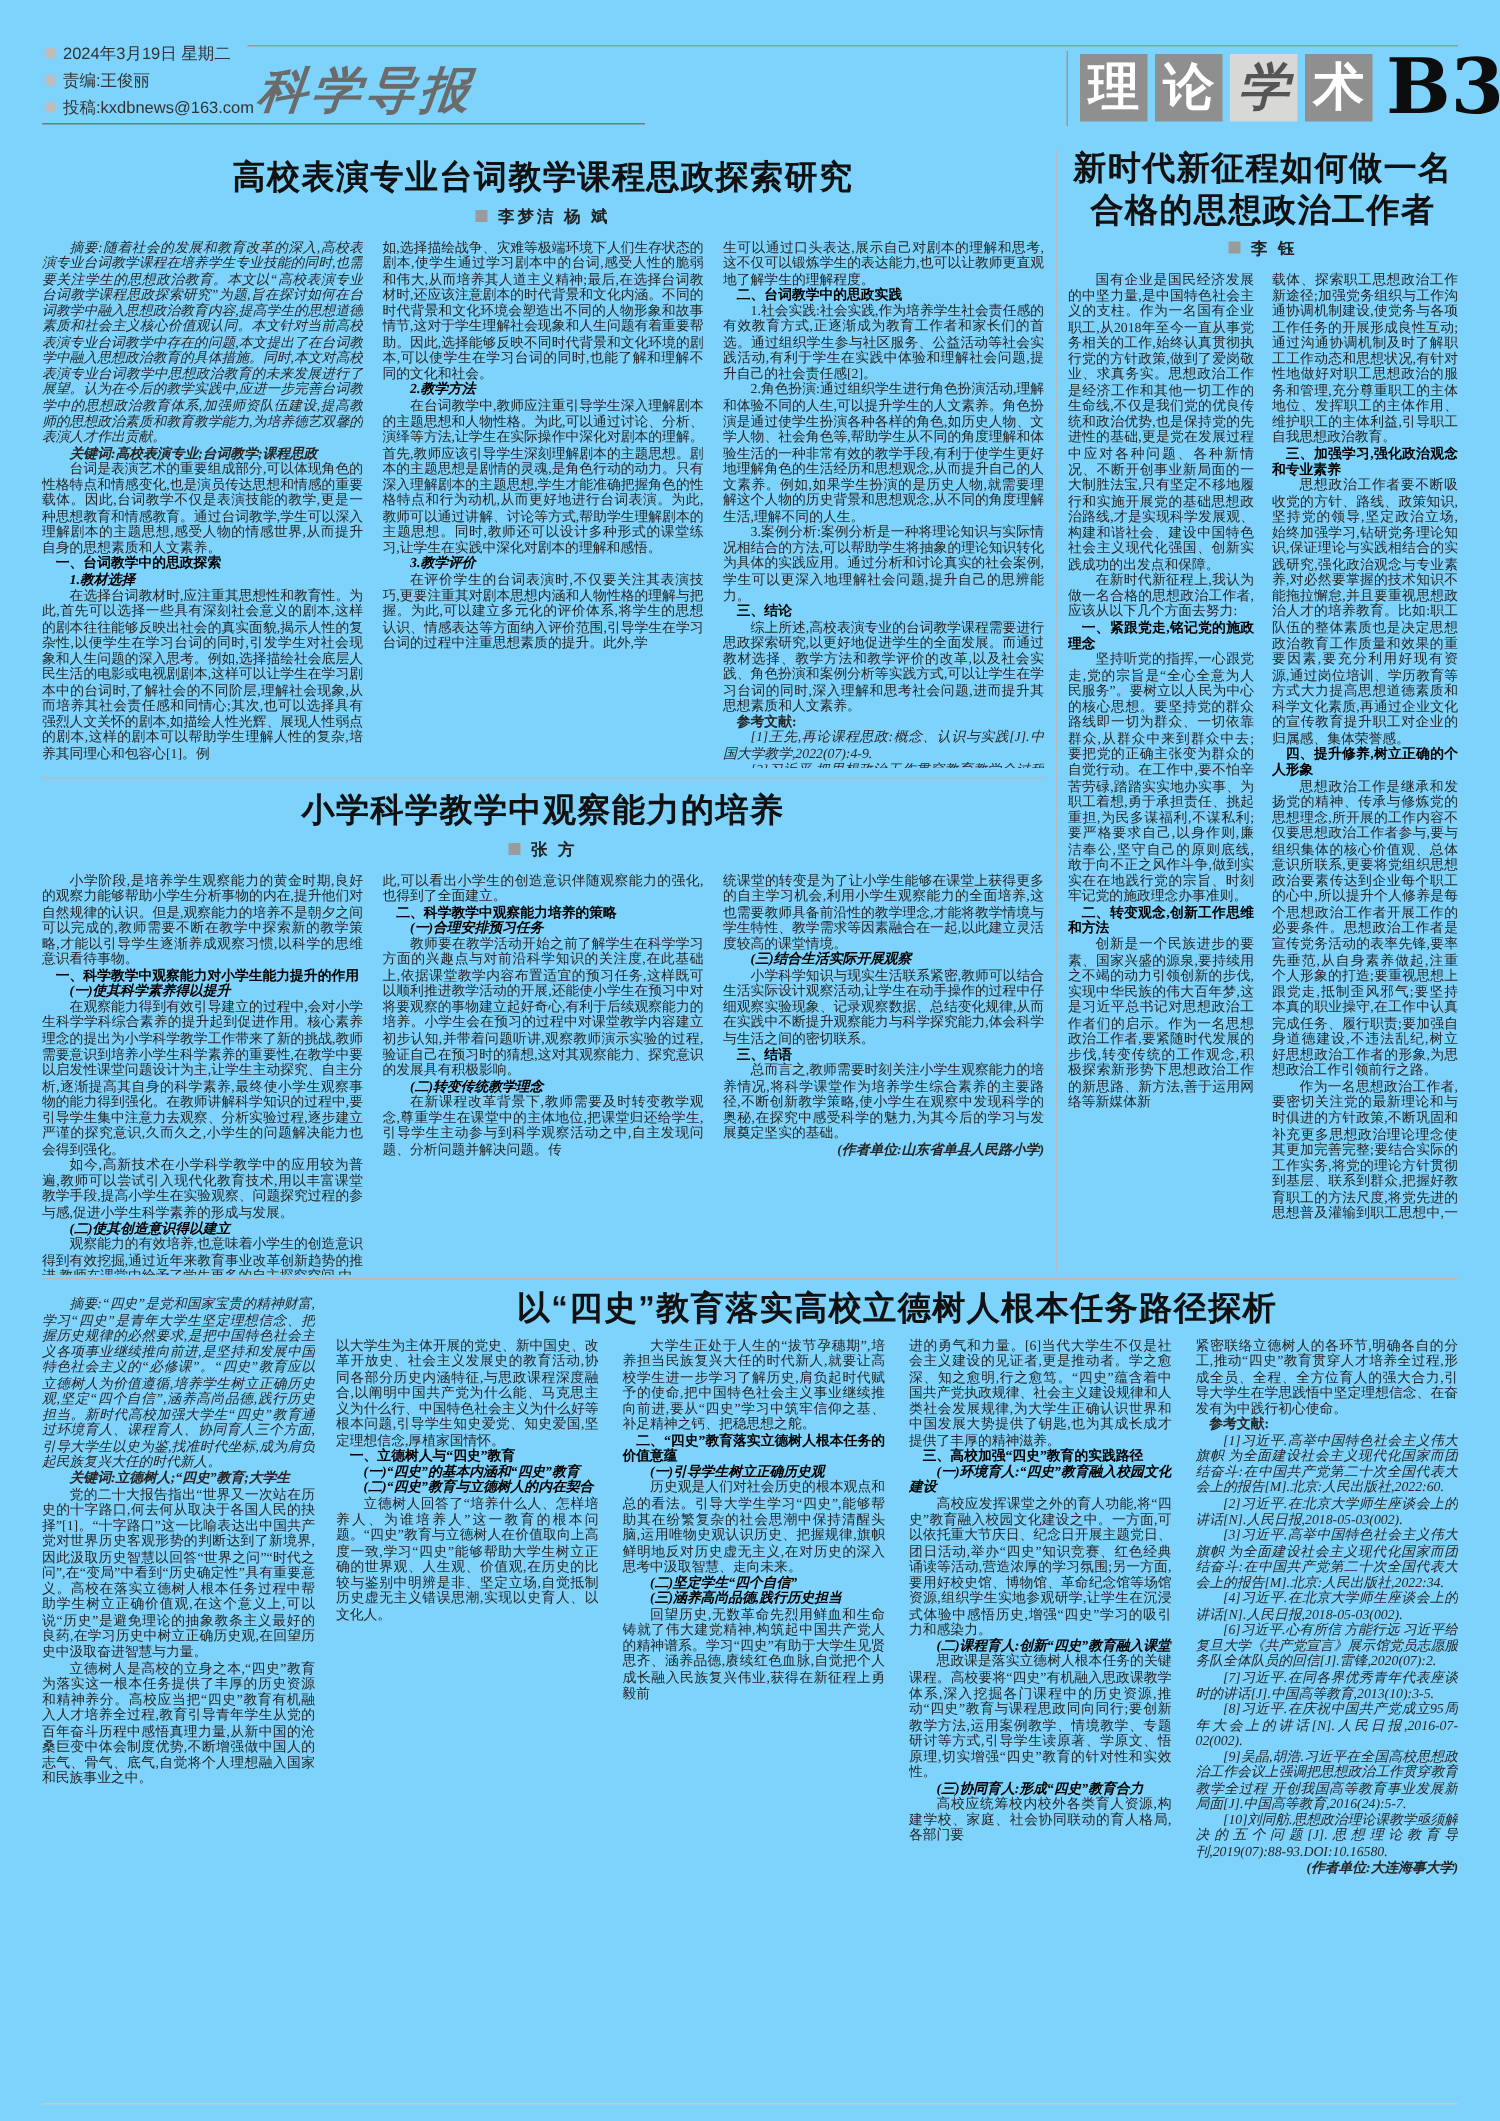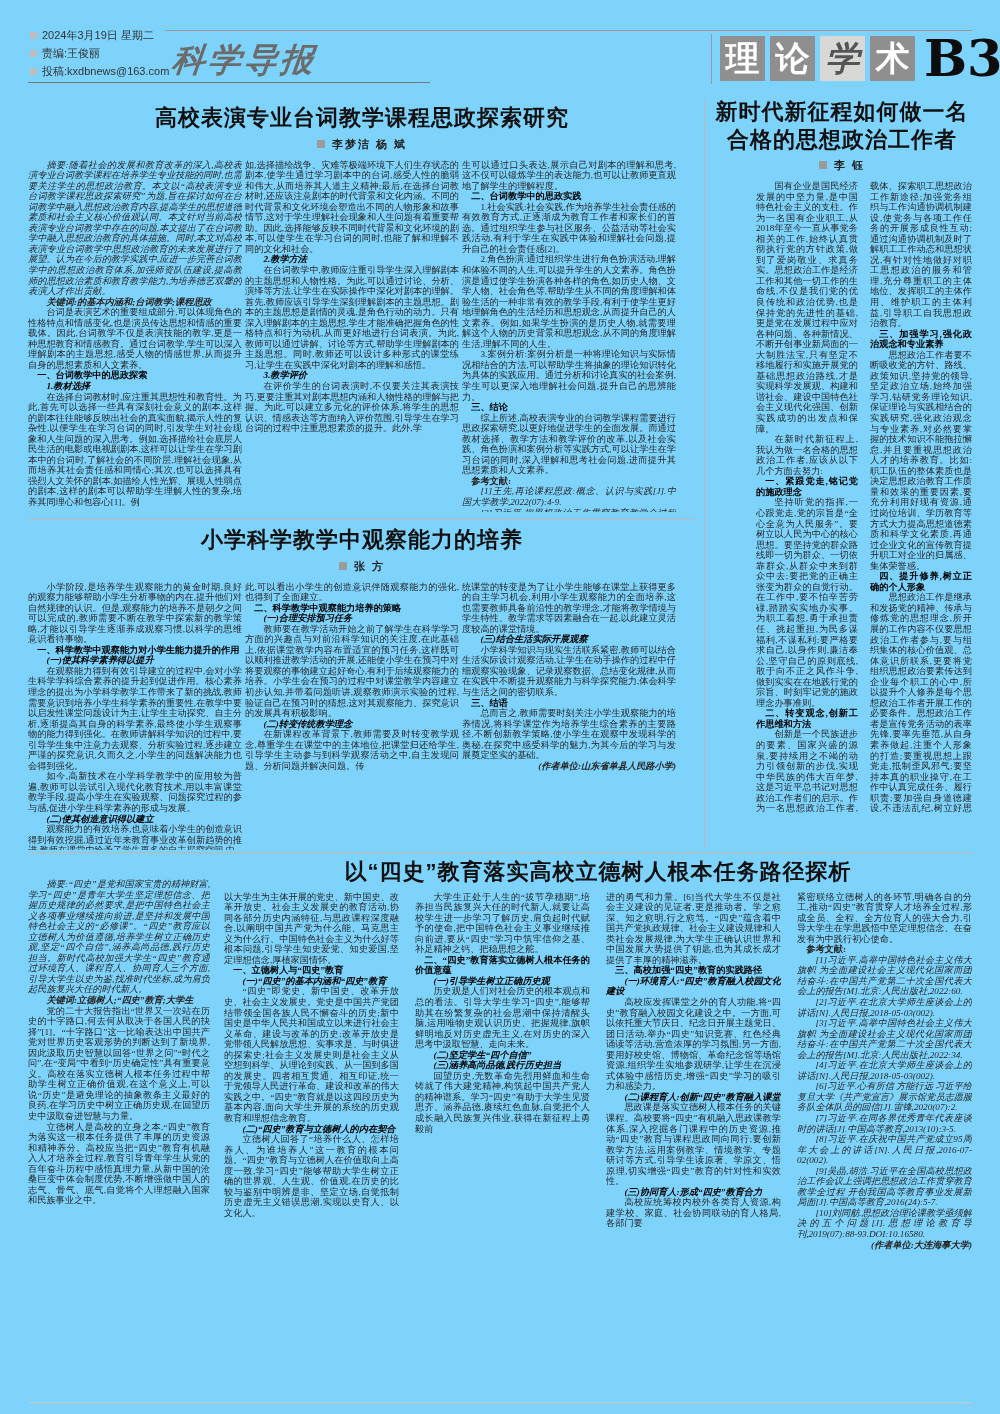--- a/index.html
+++ b/index.html
@@ -31,27 +31,27 @@
   .a1{left:28px;top:104px;width:668px;}
   .a2{left:712px;top:98px;width:260px;}
   .a3{left:28px;top:526px;width:668px;}
   .a4{left:28px;top:858px;width:944px;height:540px;}
   .title{font-size:22px;font-weight:bold;text-align:center;letter-spacing:1px;
          font-family:"Liberation Sans",sans-serif;color:#111;line-height:1.25;}
   .a4 .title{font-size:22px;}
   .byline{text-align:center;font-size:11px;font-weight:bold;margin-top:5px;color:#222;
           font-family:"Liberation Sans",sans-serif;letter-spacing:2px;}
   .byline .sq{display:inline-block;width:8px;height:8px;background:#9b9b9b;margin-right:7px;}
-  .cols{display:flex;gap:3px;margin-top:8px;}
+  .cols{display:flex;gap:13px;margin-top:8px;}
   .col{text-align:justify;overflow:hidden;font-size:9.2px;line-height:10.55px;color:#262626;}
   .a1 .col{width:214px;height:352px;}
-  .a2 .cols{gap:12px;margin-left:44px;}
+  .a2 .cols{gap:12px;}
   .a2 .col{width:124px;height:632px;}
   .a3 .col{width:214px;height:268px;}
-  .a4-left{position:absolute;left:0;top:21px;width:182px;height:530px;}
+  .a4-left{position:absolute;left:0;top:6px;width:182px;height:530px;}
   .a4-right{position:absolute;left:196px;top:0;width:748px;}
   .a4 .cols{gap:16px;margin-top:6px;}
   .a4 .col{width:178px;height:474px;}
   .a4-left .col{width:182px;height:530px;}
   .col p{margin:0;padding:0;}
   .para{text-indent:2em;}
   .para.cont{text-indent:0;}
   .bh1{font-weight:bold;text-indent:1em;color:#000;margin:1px 0;}
   .bh2{font-weight:bold;font-style:italic;text-indent:2em;color:#000;}
   .abs{font-style:italic;text-indent:2em;}
@@ -97,21 +97,21 @@
   <div class="hrule-bottom"></div>
 
   <section class="art a1">
     <div class="title">高校表演专业台词教学课程思政探索研究</div>
     <div class="byline">
       <span class="sq"></span><span>李梦洁 杨 斌</span>
     </div>
     <div class="cols">
       <div class="col">
           <p class="abs">摘要:随着社会的发展和教育改革的深入,高校表演专业台词教学课程在培养学生专业技能的同时,也需要关注学生的思想政治教育。本文以“高校表演专业台词教学课程思政探索研究”为题,旨在探讨如何在台词教学中融入思想政治教育内容,提高学生的思想道德素质和社会主义核心价值观认同。本文针对当前高校表演专业台词教学中存在的问题,本文提出了在台词教学中融入思想政治教育的具体措施。同时,本文对高校表演专业台词教学中思想政治教育的未来发展进行了展望。认为在今后的教学实践中,应进一步完善台词教学中的思想政治教育体系,加强师资队伍建设,提高教师的思想政治素质和教育教学能力,为培养德艺双馨的表演人才作出贡献。</p>
-          <p class="kw">关键词:的基本内涵和;台词教学;课程思政</p>
+          <p class="kw">关键词:高校表演专业;台词教学;课程思政</p>
           <p class="para">台词是表演艺术的重要组成部分,可以体现角色的性格特点和情感变化,也是演员传达思想和情感的重要载体。因此,台词教学不仅是表演技能的教学,更是一种思想教育和情感教育。通过台词教学,学生可以深入理解剧本的主题思想,感受人物的情感世界,从而提升自身的思想素质和人文素养。</p>
           <p class="bh1">一、台词教学中的思政探索</p>
           <p class="bh2">1.教材选择</p>
           <p class="para">在选择台词教材时,应注重其思想性和教育性。为此,首先可以选择一些具有深刻社会意义的剧本,这样的剧本往往能够反映出社会的真实面貌,揭示人性的复杂性,以便学生在学习台词的同时,引发学生对社会现象和人生问题的深入思考。例如,选择描绘社会底层人民生活的电影或电视剧剧本,这样可以让学生在学习剧本中的台词时,了解社会的不同阶层,理解社会现象,从而培养其社会责任感和同情心;其次,也可以选择具有强烈人文关怀的剧本,如描绘人性光辉、展现人性弱点的剧本,这样的剧本可以帮助学生理解人性的复杂,培养其同理心和包容心[1]。例</p>
         </div>
       <div class="col">
           <p class="para cont">如,选择描绘战争、灾难等极端环境下人们生存状态的剧本,使学生通过学习剧本中的台词,感受人性的脆弱和伟大,从而培养其人道主义精神;最后,在选择台词教材时,还应该注意剧本的时代背景和文化内涵。不同的时代背景和文化环境会塑造出不同的人物形象和故事情节,这对于学生理解社会现象和人生问题有着重要帮助。因此,选择能够反映不同时代背景和文化环境的剧本,可以使学生在学习台词的同时,也能了解和理解不同的文化和社会。</p>
           <p class="bh2">2.教学方法</p>
           <p class="para">在台词教学中,教师应注重引导学生深入理解剧本的主题思想和人物性格。为此,可以通过讨论、分析、演绎等方法,让学生在实际操作中深化对剧本的理解。首先,教师应该引导学生深刻理解剧本的主题思想。剧本的主题思想是剧情的灵魂,是角色行动的动力。只有深入理解剧本的主题思想,学生才能准确把握角色的性格特点和行为动机,从而更好地进行台词表演。为此,教师可以通过讲解、讨论等方式,帮助学生理解剧本的主题思想。同时,教师还可以设计多种形式的课堂练习,让学生在实践中深化对剧本的理解和感悟。</p>
           <p class="bh2">3.教学评价</p>
@@ -203,21 +203,20 @@
           <p class="para">立德树人是高校的立身之本,“四史”教育为落实这一根本任务提供了丰厚的历史资源和精神养分。高校应当把“四史”教育有机融入人才培养全过程,教育引导青年学生从党的百年奋斗历程中感悟真理力量,从新中国的沧桑巨变中体会制度优势,不断增强做中国人的志气、骨气、底气,自觉将个人理想融入国家和民族事业之中。</p>
         </div>
     </div>
     <div class="a4-right">
       <div class="title">以“四史”教育落实高校立德树人根本任务路径探析</div>
       <div class="cols">
         <div class="col">
             <p class="para cont">以大学生为主体开展的党史、新中国史、改革开放史、社会主义发展史的教育活动,协同各部分历史内涵特征,与思政课程深度融合,以阐明中国共产党为什么能、马克思主义为什么行、中国特色社会主义为什么好等根本问题,引导学生知史爱党、知史爱国,坚定理想信念,厚植家国情怀。</p>
             <p class="bh1">一、立德树人与“四史”教育</p>
             <p class="bh2">(一)“四史”的基本内涵和“四史”教育</p>
-            <p class="para">“四史”即党史、新中国史、改革开放史、社会主义发展史。党史是中国共产党团结带领全国各族人民不懈奋斗的历史;新中国史是中华人民共和国成立以来进行社会主义革命、建设与改革的历史;改革开放史是党带领人民解放思想、实事求是、与时俱进的探索史;社会主义发展史则是社会主义从空想到科学、从理论到实践、从一国到多国的发展史。四者相互贯通、相互印证,统一于党领导人民进行革命、建设和改革的伟大实践之中。“四史”教育就是以这四段历史为基本内容,面向大学生开展的系统的历史观教育和理想信念教育。</p>
             <p class="bh2">(二)“四史”教育与立德树人的内在契合</p>
             <p class="para">立德树人回答了“培养什么人、怎样培养人、为谁培养人”这一教育的根本问题。“四史”教育与立德树人在价值取向上高度一致,学习“四史”能够帮助大学生树立正确的世界观、人生观、价值观,在历史的比较与鉴别中明辨是非、坚定立场,自觉抵制历史虚无主义错误思潮,实现以史育人、以文化人。</p>
           </div>
         <div class="col">
             <p class="para">大学生正处于人生的“拔节孕穗期”,培养担当民族复兴大任的时代新人,就要让高校学生进一步学习了解历史,肩负起时代赋予的使命,把中国特色社会主义事业继续推向前进,要从“四史”学习中筑牢信仰之基、补足精神之钙、把稳思想之舵。</p>
             <p class="bh1">二、“四史”教育落实立德树人根本任务的价值意蕴</p>
             <p class="bh2">(一)引导学生树立正确历史观</p>
             <p class="para">历史观是人们对社会历史的根本观点和总的看法。引导大学生学习“四史”,能够帮助其在纷繁复杂的社会思潮中保持清醒头脑,运用唯物史观认识历史、把握规律,旗帜鲜明地反对历史虚无主义,在对历史的深入思考中汲取智慧、走向未来。</p>
             <p class="bh2">(二)坚定学生“四个自信”</p>
             <p class="bh2">(三)涵养高尚品德,践行历史担当</p>

